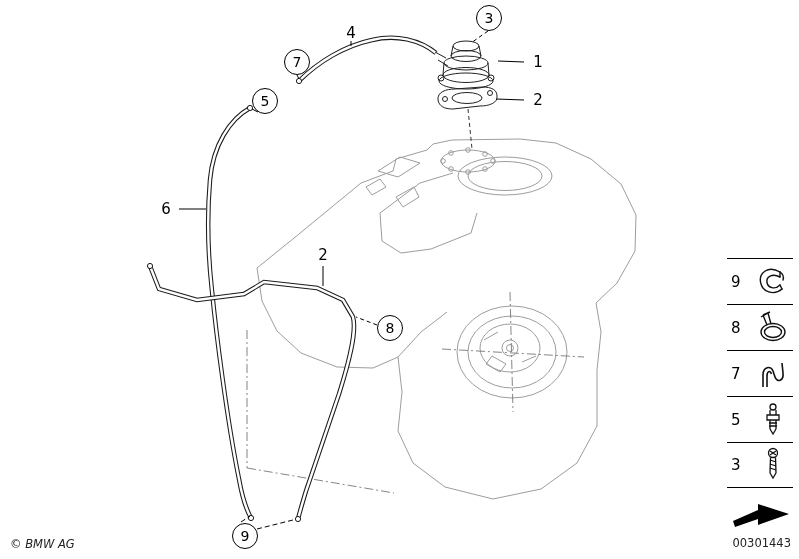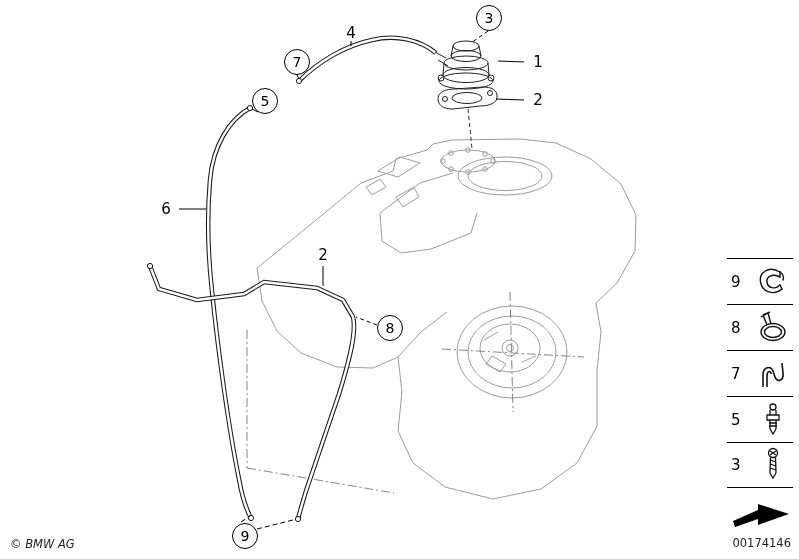--- a/index.html
+++ b/index.html
@@ -216,15 +216,15 @@
     </div>
   </div>
 
   <div class="dir-arrow">
     <svg width="62" height="34" viewBox="0 0 62 34">
       <polygon points="2,25 27,14 27,8 58,18 27,29 27,23 4,31" fill="#000"></polygon>
     </svg>
   </div>
 
   <div class="footer-copy">© BMW AG</div>
-  <div class="doc-num">00174146</div>
+  <div class="doc-num">00301443</div>
 
 </div>
 
 </body></html>

